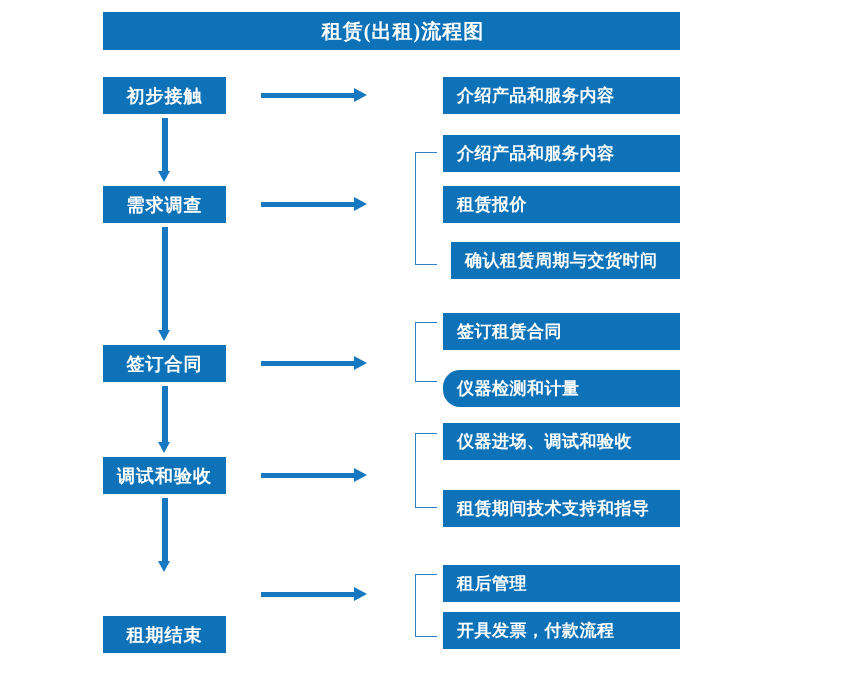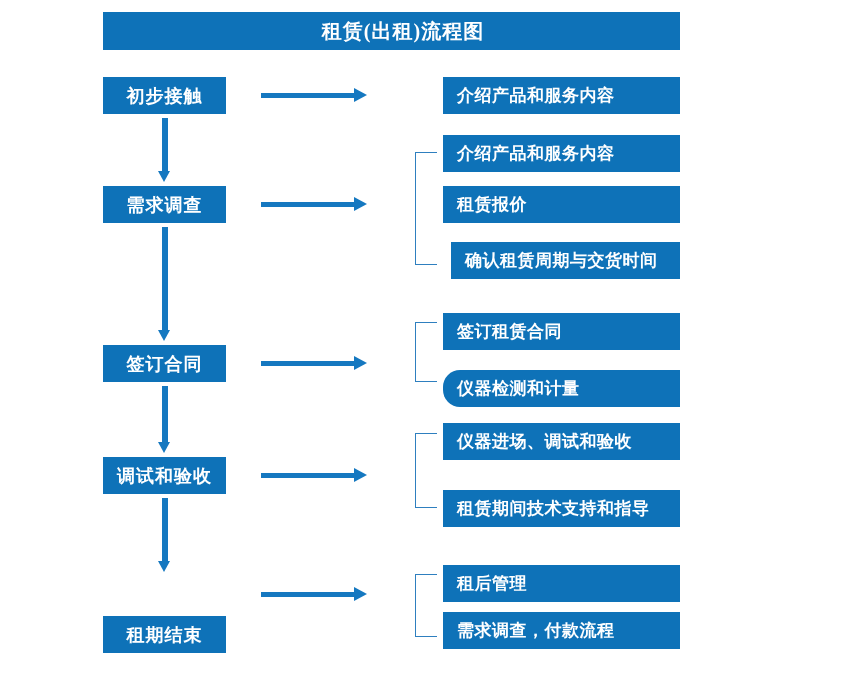--- a/index.html
+++ b/index.html
@@ -195,15 +195,15 @@
   <div class="detail-box" style="top:186px;">租赁报价</div>
   <div class="detail-box" style="top:242px;margin-left:8px;">确认租赁周期与交货时间</div>
 
   <div class="detail-box" style="top:313px;">签订租赁合同</div>
   <div class="detail-box" style="top:370px;border-radius:17px;">仪器检测和计量</div>
 
   <div class="detail-box" style="top:423px;">仪器进场、调试和验收</div>
   <div class="detail-box" style="top:490px;">租赁期间技术支持和指导</div>
 
   <div class="detail-box" style="top:565px;">租后管理</div>
-  <div class="detail-box" style="top:612px;">需求调查，付款流程</div>
+  <div class="detail-box" style="top:612px;">开具发票，付款流程</div>
 
 </div>
 
 </body></html>

